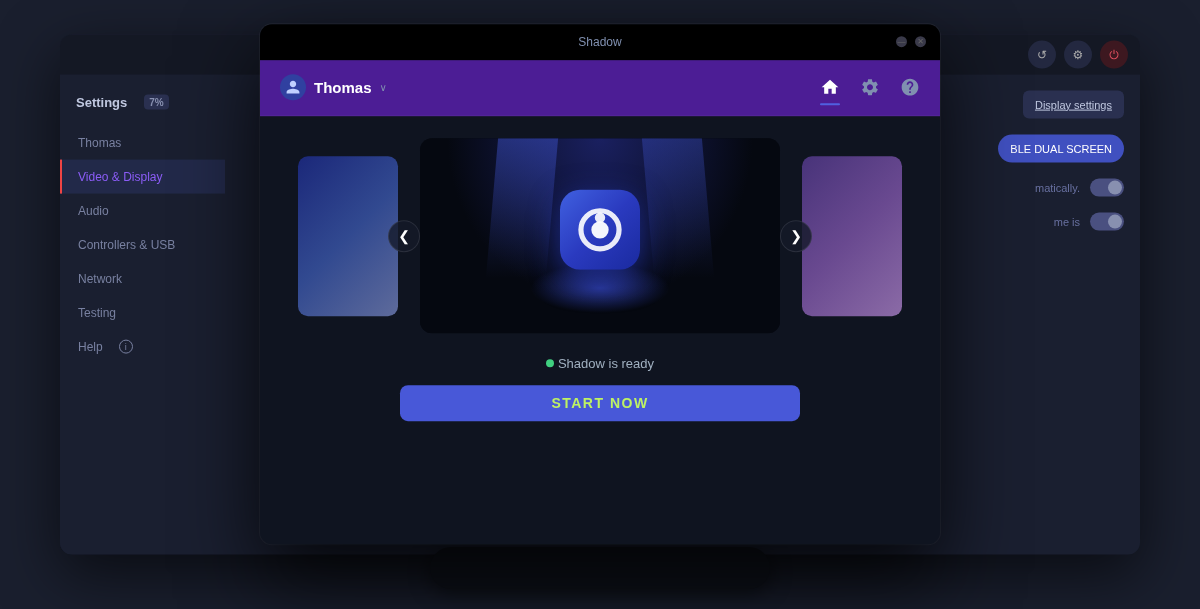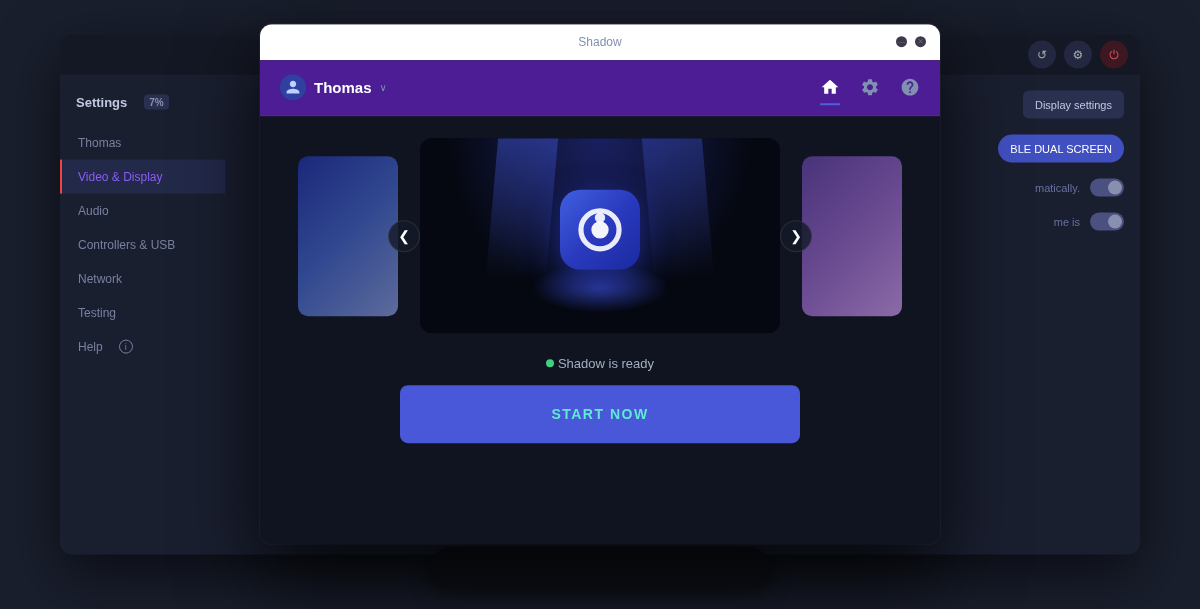--- a/index.html
+++ b/index.html
@@ -133,20 +133,21 @@
 
     .display-settings-btn {
       align-self: flex-end;
       background: #2a3050;
       color: #c0c8e0;
       border: none;
       border-radius: 6px;
       padding: 8px 12px;
       font-size: 11px;
       cursor: pointer;
+      text-decoration: underline;
     }
 
     .dual-screen-btn {
       align-self: flex-end;
       background: #4050c0;
       color: #fff;
       border: none;
       border-radius: 14px;
       padding: 8px 12px;
       font-size: 11px;
@@ -197,21 +198,21 @@
       border-radius: 12px;
       box-shadow: 0 30px 80px rgba(0,0,0,0.8), 0 0 0 1px rgba(255,255,255,0.06);
       display: flex;
       flex-direction: column;
       overflow: hidden;
       z-index: 10;
     }
 
     .main-titlebar {
       height: 36px;
-      background: #ffffff;
+      background: #000000;
       display: flex;
       align-items: center;
       justify-content: space-between;
       padding: 0 14px;
       flex-shrink: 0;
     }
 
     .titlebar-title {
       font-size: 12px;
       color: #8090b0;
@@ -458,25 +459,25 @@
       flex-shrink: 0;
     }
 
     .status-text {
       font-size: 13px;
       color: #a0b0c0;
     }
 
     .start-btn {
       width: 400px;
-      height: 58px;
+      height: 36px;
       background: #4858d8;
       border: none;
       border-radius: 8px;
-      color: #5eead4;
+      color: #bef264;
       font-size: 14px;
       font-weight: 700;
       letter-spacing: 1.5px;
       cursor: pointer;
       transition: background 0.2s;
     }
 
     
     .dock {
       position: absolute;

